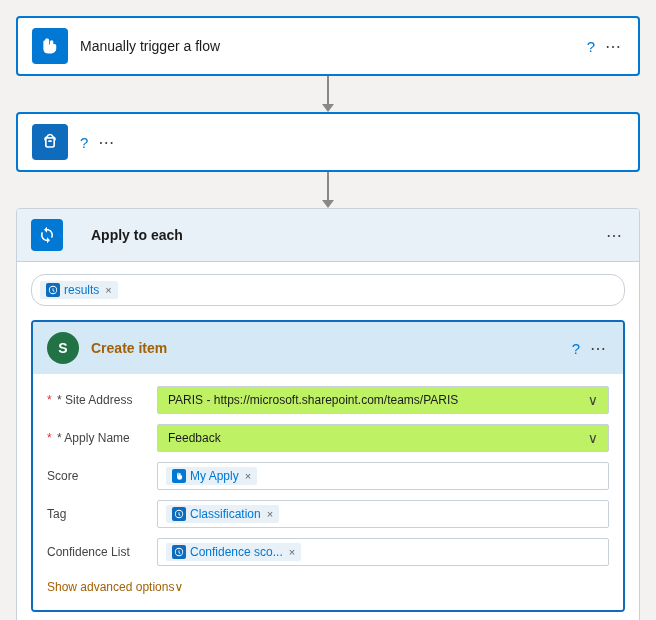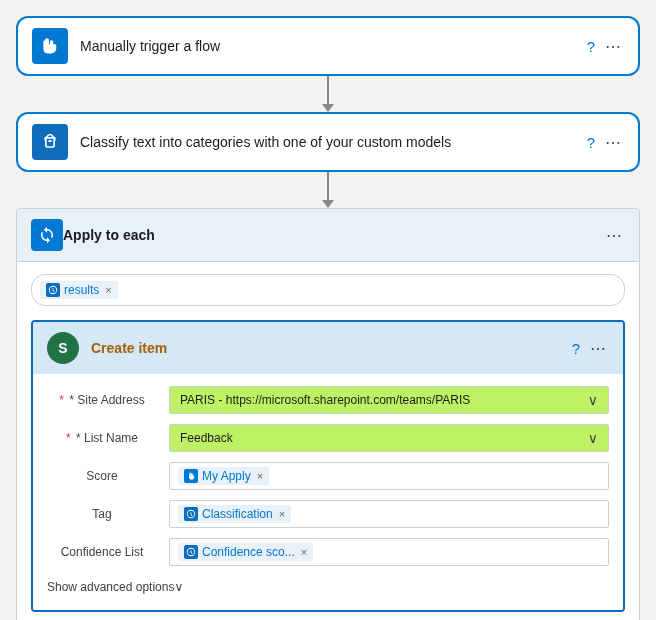--- a/index.html
+++ b/index.html
@@ -18,21 +18,21 @@
       flex-direction: column;
       align-items: center;
       gap: 0;
     }
 
     
     .step-block {
       width: 100%;
       background: #fff;
       border: 1.5px solid #c8d0d9;
-      border-radius: 12px;
+      border-radius: 4px;
       display: flex;
       align-items: center;
       padding: 10px 14px;
       gap: 12px;
       position: relative;
     }
     .step-block.trigger {
       border-color: #0078d4;
       border-width: 2px;
     }
@@ -99,21 +99,21 @@
       border: 1.5px solid #c8d0d9;
       border-radius: 4px;
       background: #fff;
       overflow: hidden;
     }
     .apply-header {
       background: #e8f0f8;
       display: flex;
       align-items: center;
       padding: 10px 14px;
-      gap: 0;
+      gap: 28px;
       border-bottom: 1.5px solid #c8d0d9;
     }
     .apply-icon {
       width: 32px;
       height: 32px;
       background: #0078d4;
       border-radius: 4px;
       display: flex;
       align-items: center;
       justify-content: center;
@@ -204,22 +204,21 @@
     .create-item-body {
       background: #fff;
       padding: 12px 14px;
       display: flex;
       flex-direction: column;
       gap: 10px;
     }
     .form-row {
       display: flex;
       align-items: center;
-      gap: 12px;
-      text-align: center;
+      gap: 0;
     }
     .form-label {
       width: 110px;
       font-size: 12px;
       color: #444;
       flex-shrink: 0;
     }
     .form-label .required-star {
       color: #d13438;
       margin-right: 2px;
@@ -276,21 +275,21 @@
       background: #0078d4;
       border-radius: 2px;
       display: flex;
       align-items: center;
       justify-content: center;
       flex-shrink: 0;
     }
     .trigger-pill-icon svg { fill: white; width: 10px; height: 10px; }
 
     .show-advanced {
-      color: #404040;
+      color: #a16207;
       font-size: 12px;
       display: flex;
       align-items: center;
       cursor: pointer;
       padding: 4px 0;
     }
 
     .question-icon {
       color: #0078d4;
       font-size: 15px;
@@ -330,21 +329,20 @@
     <div class="arrow-head"></div>
   </div>
 
   <div class="step-block classify">
     <div class="step-icon classify-icon">
 
       <svg viewBox="0 0 24 24" xmlns="http://www.w3.org/2000/svg">
         <path d="M12 2a4.5 4.5 0 0 1 4.29 3.15A3.5 3.5 0 0 1 19 8.5a3.5 3.5 0 0 1-1 2.42V16a3 3 0 0 1-3 3H9a3 3 0 0 1-3-3v-5.08A3.5 3.5 0 0 1 5 8.5 3.5 3.5 0 0 1 7.71 5.15 4.5 4.5 0 0 1 12 2zm0 2a2.5 2.5 0 0 0-2.45 2h4.9A2.5 2.5 0 0 0 12 4zM8 8v8a1 1 0 0 0 1 1h6a1 1 0 0 0 1-1V8H8zm2 2h4v2h-4v-2z"></path>
       </svg>
     </div>
-    <span class="step-title">Classify text into categories with one of your custom models</span>
     <div class="step-actions">
       <span class="question-icon">?</span>
       <button class="dots-btn">⋯</button>
     </div>
   </div>
 
   <div class="arrow-connector">
     <div class="arrow-line"></div>
     <div class="arrow-head"></div>
   </div>
@@ -398,21 +396,21 @@
             <div class="form-value">
               <div class="dropdown-field">
                 <span>PARIS - https://microsoft.sharepoint.com/teams/PARIS</span>
                 <span class="chevron">∨</span>
               </div>
             </div>
           </div>
 
           <div class="form-row">
             <div class="form-label">
-              <span class="required-star">* </span><span style="display:inline">* List Name</span>
+              <span class="required-star">* </span><span style="display:inline">* Apply Name</span>
             </div>
             <div class="form-value">
               <div class="dropdown-field">
                 <span>Feedback</span>
                 <span class="chevron">∨</span>
               </div>
             </div>
           </div>
 
           <div class="form-row">

